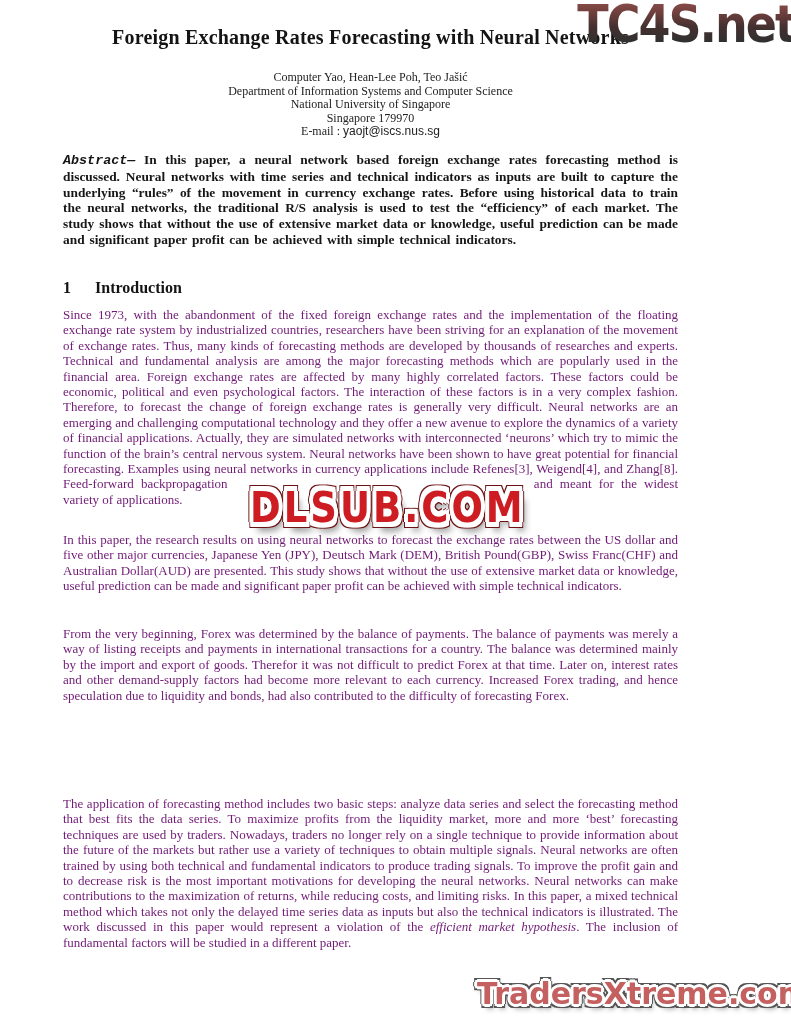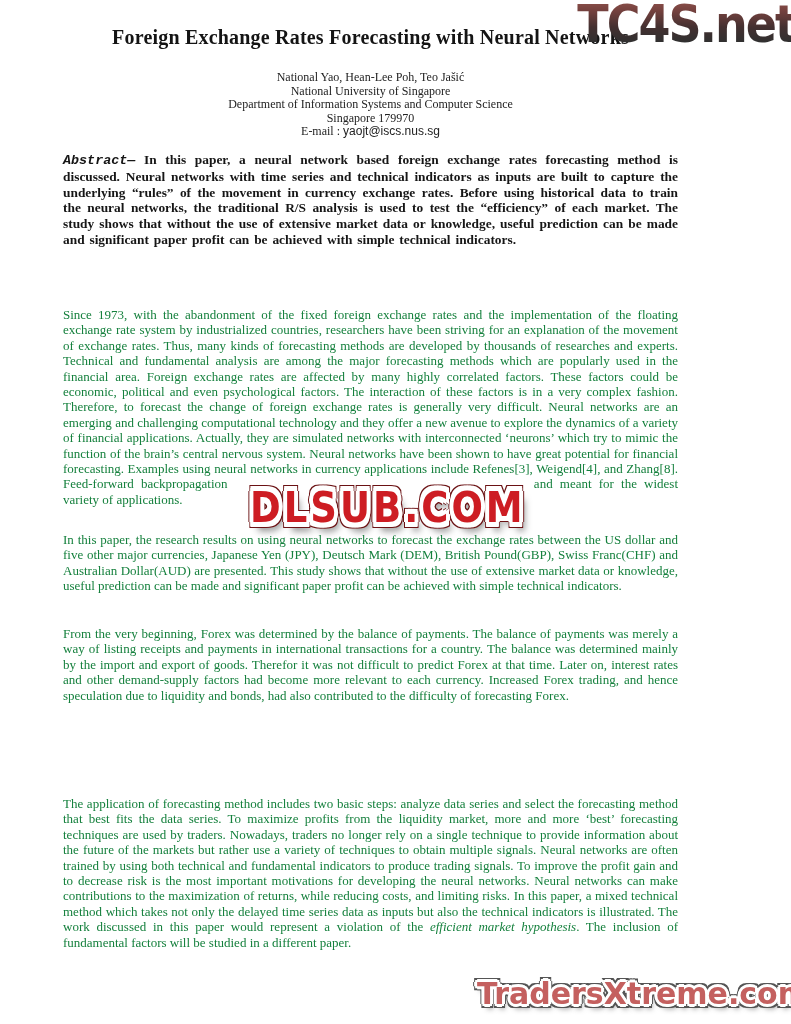--- a/index.html
+++ b/index.html
@@ -63,21 +63,21 @@
     z-index:1;
   }
   .sec-heading .sec-num{display:inline-block;min-width:32px;}
   .body-para{
     position:absolute;
     left:63px;width:615px;
     margin:0;
     font-size:13px;
     line-height:15.4px;
     text-align:justify;
-    color:#15803d;
+    color:#701a75;
     z-index:1;
   }
   .covered-gap{display:inline-block;width:292px;height:1px;}
   .italic{font-style:italic;}
   
   #h-sec1{top:279px;}
   #p-s1-1{top:307px;}
   #p-s1-2{top:532px;}
   #h-sec2{top:625px;}
   #p-s2-1{top:626px;}
@@ -130,29 +130,30 @@
   }
 </style>
 </head>
 <body>
 
 <div class="page">
 
   <h1 class="title">Foreign Exchange Rates Forecasting with Neural Networks</h1>
 
   <div class="authors">
-    <div>National Yao, Hean-Lee Poh, Teo Jašić</div>
+    <div>Computer Yao, Hean-Lee Poh, Teo Jašić</div>
+    <div>Department of Information Systems and Computer Science</div>
     <div>National University of Singapore</div>
-    <div>Department of Information Systems and Computer Science</div>
     <div>Singapore 179970</div>
     <div><span>E-mail : </span><span class="email-addr">yaojt@iscs.nus.sg</span></div>
   </div>
 
   <p class="abstract"><span class="abstract-label">Abstract—</span><span> In this paper, a neural network based foreign exchange rates forecasting method is discussed. Neural networks with time series and technical indicators as inputs are built to capture the underlying “rules” of the movement in currency exchange rates. Before using historical data to train the neural networks, the traditional R/S analysis is used to test the “efficiency” of each market. The study shows that without the use of extensive market data or knowledge, useful prediction can be made and significant paper profit can be achieved with simple technical indicators.</span></p>
 
+  <h2 class="sec-heading" id="h-sec1"><span class="sec-num">1</span><span>Introduction</span></h2>
 
   <p class="body-para" id="p-s1-1"><span>Since 1973, with the abandonment of the fixed foreign exchange rates and the implementation of the floating exchange rate system by industrialized countries, researchers have been striving for an explanation of the movement of exchange rates. Thus, many kinds of forecasting methods are developed by thousands of researches and experts. Technical and fundamental analysis are among the major forecasting methods which are popularly used in the financial area. Foreign exchange rates are affected by many highly correlated factors. These factors could be economic, political and even psychological factors. The interaction of these factors is in a very complex fashion. Therefore, to forecast the change of foreign exchange rates is generally very difficult. Neural networks are an emerging and challenging computational technology and they offer a new avenue to explore the dynamics of a variety of financial applications. Actually, they are simulated networks with interconnected ‘neurons’ which try to mimic the function of the brain’s central nervous system. Neural networks have been shown to have great potential for financial forecasting. Examples using neural networks in currency applications include Refenes[3], Weigend[4], and Zhang[8]. Feed-forward backpropagation</span> <span class="covered-gap"></span> <span>and meant for the widest variety of applications.</span></p>
 
   <p class="body-para" id="p-s1-2">In this paper, the research results on using neural networks to forecast the exchange rates between the US dollar and five other major currencies, Japanese Yen (JPY), Deutsch Mark (DEM), British Pound(GBP), Swiss Franc(CHF) and Australian Dollar(AUD) are presented. This study shows that without the use of extensive market data or knowledge, useful prediction can be made and significant paper profit can be achieved with simple technical indicators.</p>
 
 
   <p class="body-para" id="p-s2-1">From the very beginning, Forex was determined by the balance of payments. The balance of payments was merely a way of listing receipts and payments in international transactions for a country. The balance was determined mainly by the import and export of goods. Therefor it was not difficult to predict Forex at that time. Later on, interest rates and other demand-supply factors had become more relevant to each currency. Increased Forex trading, and hence speculation due to liquidity and bonds, had also contributed to the difficulty of forecasting Forex.</p>
 
   <p class="body-para" id="p-s2-2"><span>The application of forecasting method includes two basic steps: analyze data series and select the forecasting method that best fits the data series. To maximize profits from the liquidity market, more and more ‘best’ forecasting techniques are used by traders. Nowadays, traders no longer rely on a single technique to provide information about the future of the markets but rather use a variety of techniques to obtain multiple signals. Neural networks are often trained by using both technical and fundamental indicators to produce trading signals. To improve the profit gain and to decrease risk is the most important motivations for developing the neural networks. Neural networks can make contributions to the maximization of returns, while reducing costs, and limiting risks. In this paper, a mixed technical method which takes not only the delayed time series data as inputs but also the technical indicators is illustrated. The work discussed in this paper would represent a violation of the </span><span class="italic">efficient market hypothesis</span><span>.  The inclusion of fundamental factors will be studied in a different paper.</span></p>
 

